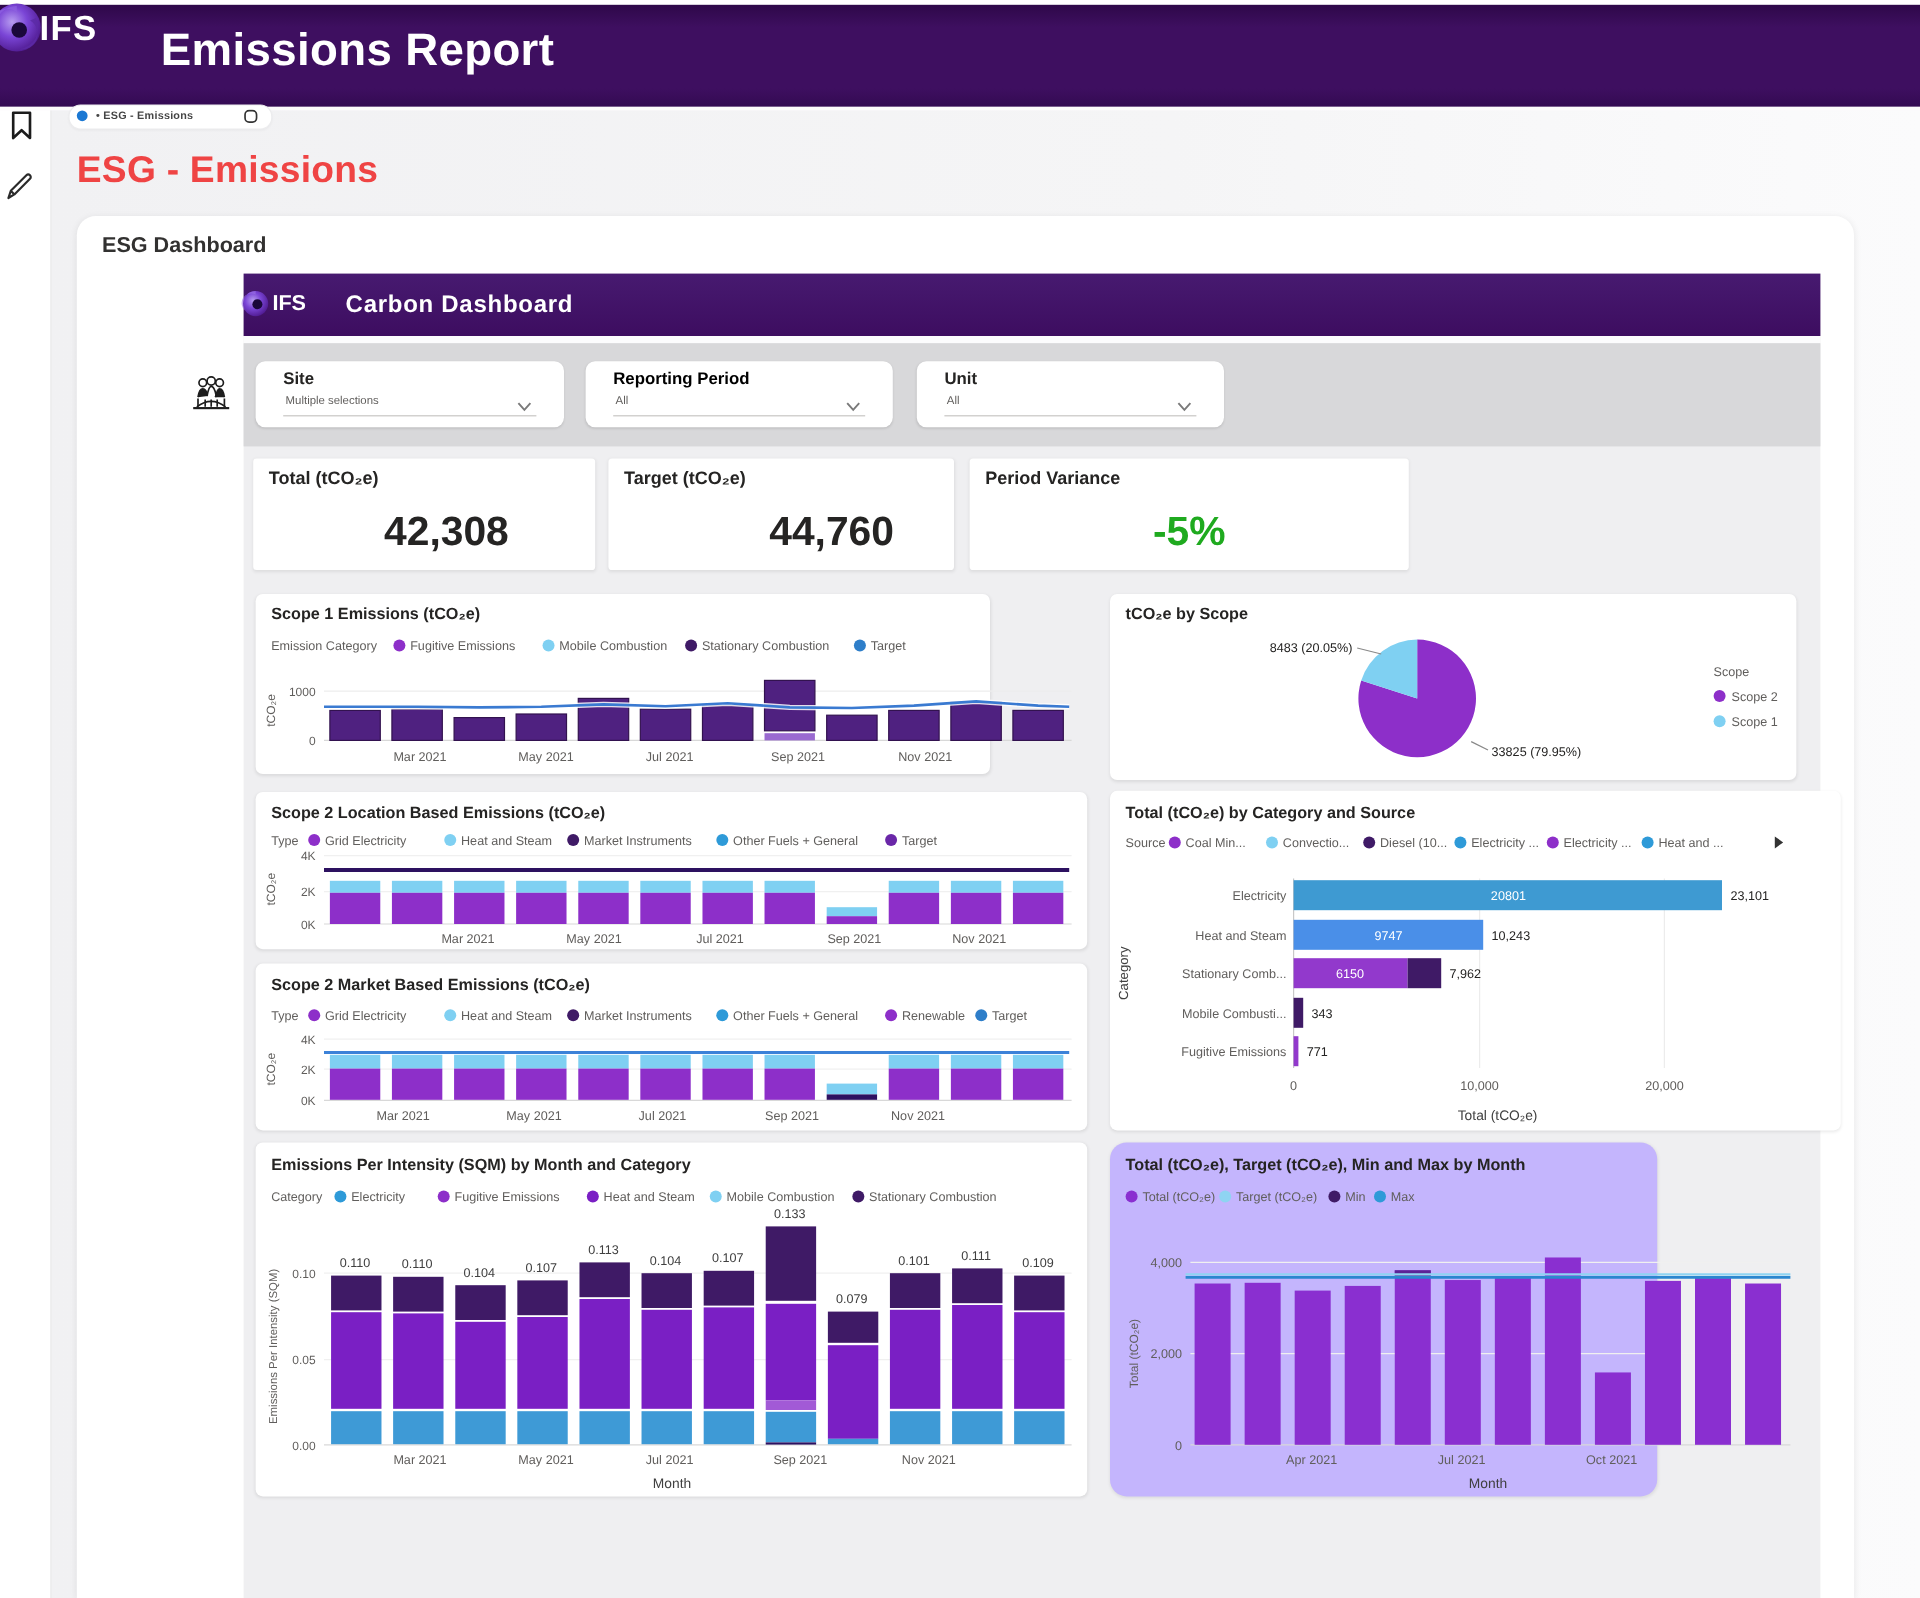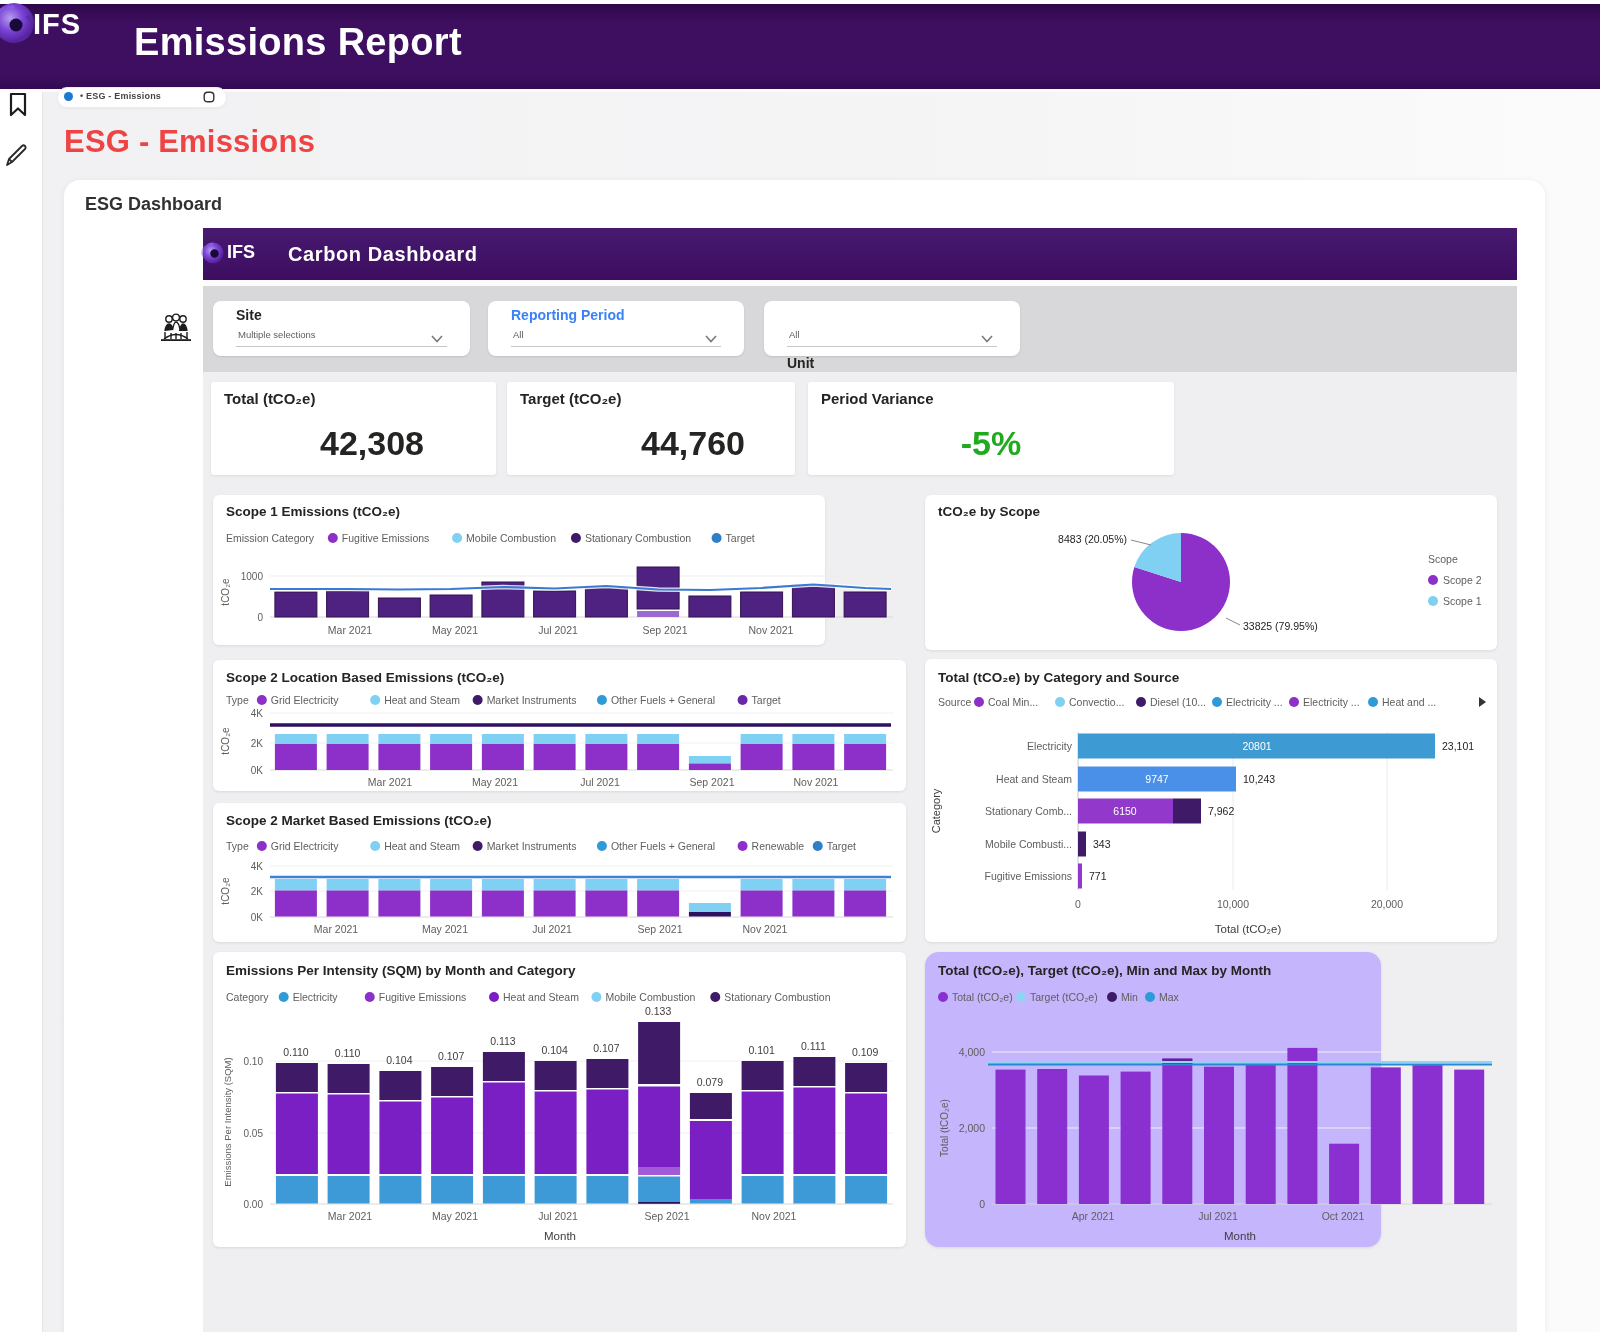--- a/index.html
+++ b/index.html
@@ -73,28 +73,28 @@
 <div class="abs" style="left:203px;top:280px;width:1314px;height:6px;background:#fcfcfd;"></div>
 <div class="abs" style="left:203px;top:286px;width:1314px;height:86px;background:#d8d8da;"></div>
 <div class="abs" style="left:213px;top:301px;width:257px;height:55px;background:#fff;border-radius:8px;box-shadow:0 1px 2px rgba(0,0,0,0.10);"></div>
 <div class="abs" style="left:236px;top:307px;font-size:14px;font-weight:700;color:#252423;">Site</div>
 <div class="abs" style="left:238px;top:329px;font-size:9.5px;color:#605e5c;">Multiple selections</div>
 <div class="abs" style="left:236px;top:346px;width:211px;height:1px;background:#c8c6c4;"></div>
 <svg class="abs" style="left:430px;top:334px" width="14" height="10" viewBox="0 0 14 10" xmlns="http://www.w3.org/2000/svg">
     <path d="M2 2 L7 7.5 L12 2" fill="none" stroke="#7a7a7a" stroke-width="1.6"></path>
   </svg>
 <div class="abs" style="left:488px;top:301px;width:256px;height:55px;background:#fff;border-radius:8px;box-shadow:0 1px 2px rgba(0,0,0,0.10);"></div>
-<div class="abs" style="left:511px;top:307px;font-size:14px;font-weight:700;color:#3b82f6;">Reporting Period</div>
+<div class="abs" style="left:511px;top:307px;font-size:14px;font-weight:700;color:#000000;">Reporting Period</div>
 <div class="abs" style="left:513px;top:329px;font-size:9.5px;color:#605e5c;">All</div>
 <div class="abs" style="left:511px;top:346px;width:210px;height:1px;background:#c8c6c4;"></div>
 <svg class="abs" style="left:704px;top:334px" width="14" height="10" viewBox="0 0 14 10" xmlns="http://www.w3.org/2000/svg">
     <path d="M2 2 L7 7.5 L12 2" fill="none" stroke="#7a7a7a" stroke-width="1.6"></path>
   </svg>
 <div class="abs" style="left:764px;top:301px;width:256px;height:55px;background:#fff;border-radius:8px;box-shadow:0 1px 2px rgba(0,0,0,0.10);"></div>
-<div class="abs" style="left:787px;top:307px;font-size:14px;font-weight:700;color:#252423;margin-top:48px;">Unit</div>
+<div class="abs" style="left:787px;top:307px;font-size:14px;font-weight:700;color:#252423;">Unit</div>
 <div class="abs" style="left:789px;top:329px;font-size:9.5px;color:#605e5c;">All</div>
 <div class="abs" style="left:787px;top:346px;width:210px;height:1px;background:#c8c6c4;"></div>
 <svg class="abs" style="left:980px;top:334px" width="14" height="10" viewBox="0 0 14 10" xmlns="http://www.w3.org/2000/svg">
     <path d="M2 2 L7 7.5 L12 2" fill="none" stroke="#7a7a7a" stroke-width="1.6"></path>
   </svg>
 <div class="abs" style="left:211px;top:382px;width:285px;height:93px;background:#fff;border-radius:3px;box-shadow:0 1px 3px rgba(0,0,0,0.08);"></div>
 <div class="abs" style="left:224px;top:390px;font-size:15px;font-weight:700;color:#252423;">Total (tCO₂e)</div>
 <div class="abs" style="left:211px;top:424px;width:322px;text-align:center;font-size:34px;font-weight:700;color:#252423;">42,308</div>
 <div class="abs" style="left:507px;top:382px;width:288px;height:93px;background:#fff;border-radius:3px;box-shadow:0 1px 3px rgba(0,0,0,0.08);"></div>
 <div class="abs" style="left:520px;top:390px;font-size:15px;font-weight:700;color:#252423;">Target (tCO₂e)</div>
@@ -203,21 +203,21 @@
       <rect x="631.1" y="74" width="42" height="10" fill="#7fd0f2"></rect>
       <rect x="631.1" y="84" width="42" height="26" fill="#8d2fc9"></rect>
       <line x1="57" y1="65" x2="678" y2="65" stroke="#2d1160" stroke-width="3.5"></line>
       <text x="177" y="126" font-size="10.5" fill="#605e5c" text-anchor="middle">Mar 2021</text>
       <text x="282" y="126" font-size="10.5" fill="#605e5c" text-anchor="middle">May 2021</text>
       <text x="387" y="126" font-size="10.5" fill="#605e5c" text-anchor="middle">Jul 2021</text>
       <text x="499" y="126" font-size="10.5" fill="#605e5c" text-anchor="middle">Sep 2021</text>
       <text x="603" y="126" font-size="10.5" fill="#605e5c" text-anchor="middle">Nov 2021</text>
     </svg>
   </div>
-<div class="abs" style="left:925px;top:659px;width:572px;height:283px;background:#fff;border-radius:6px;box-shadow:0 1px 3px rgba(0,0,0,0.09);">
+<div class="abs" style="left:925px;top:659px;width:572px;height:283px;background:#fff;border-radius:6px;box-shadow:0 1px 3px rgba(0,0,0,0.09);padding-left:37px;">
     <svg width="572" height="283" viewBox="0 0 572 283" xmlns="http://www.w3.org/2000/svg" style="position:absolute;left:0;top:0;font-family:'Liberation Sans',sans-serif">
       <text x="13" y="23" font-size="13.5" font-weight="600" fill="#252423">Total (tCO₂e) by Category and Source</text>
       <text x="13" y="47" font-size="10.5" fill="#605e5c">Source</text>
       <circle cx="54" cy="43" r="5" fill="#8d2fc9"></circle>
       <text x="63" y="47" font-size="10.5" fill="#605e5c">Coal Min...</text>
       <circle cx="135" cy="43" r="5" fill="#7fd0f2"></circle>
       <text x="144" y="47" font-size="10.5" fill="#605e5c">Convectio...</text>
       <circle cx="216" cy="43" r="5" fill="#3f1a66"></circle>
       <text x="225" y="47" font-size="10.5" fill="#605e5c">Diesel (10...</text>
       <circle cx="292" cy="43" r="5" fill="#2e9ad8"></circle>

